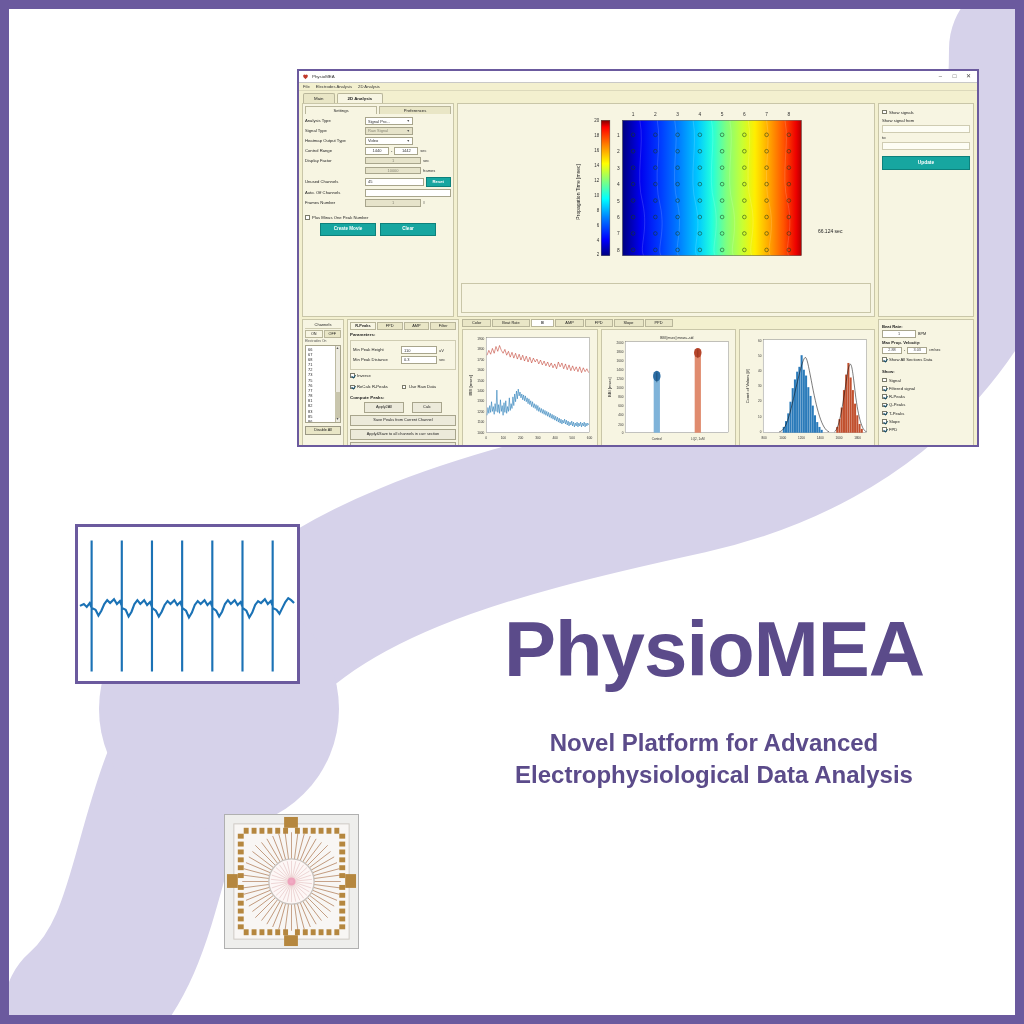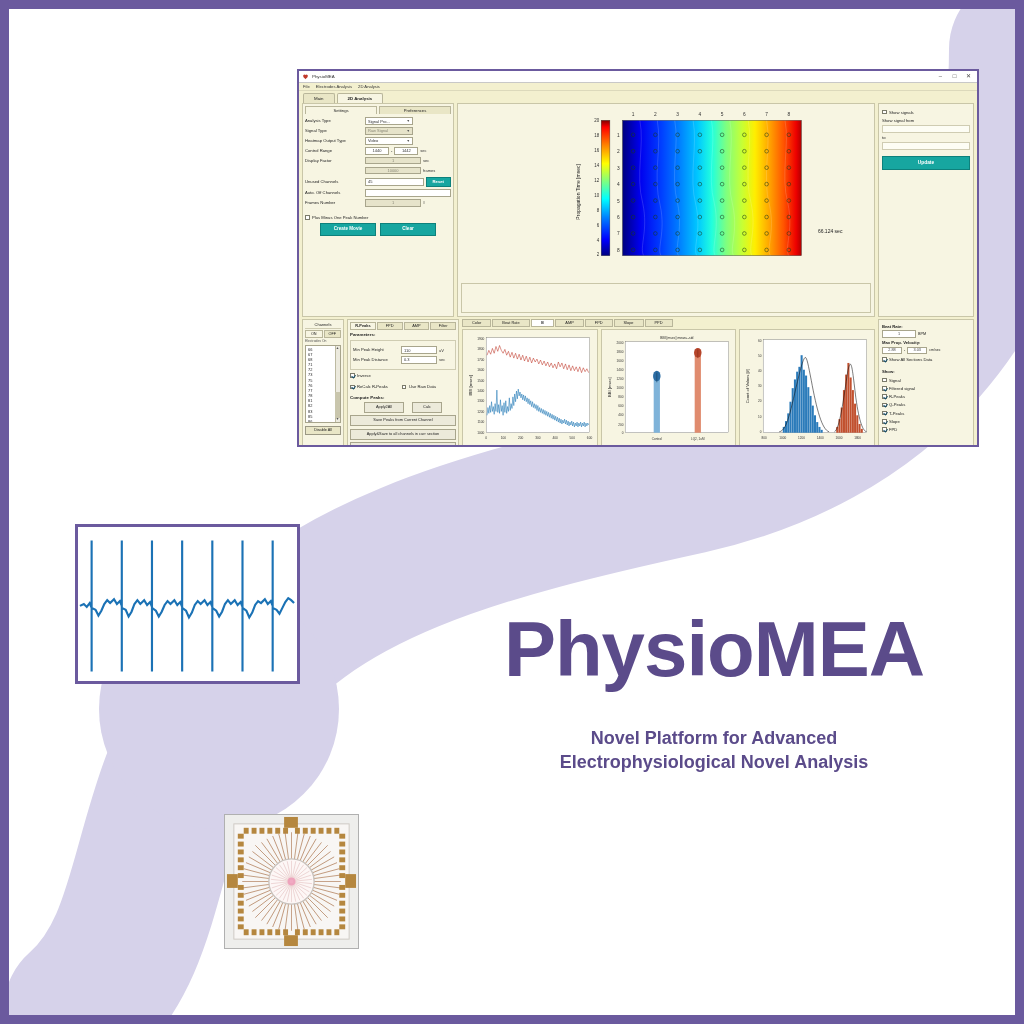--- a/index.html
+++ b/index.html
@@ -167,21 +167,21 @@
   
   #brand {
     position:absolute; left:420px; top:600px; width:570px; z-index:5;
     text-align:center;
   }
   #brand-title {
     font-size:78px; font-weight:bold; color:#5b4b8a; letter-spacing:-1px;
     line-height:1.05; margin:0;
   }
   #brand-sub {
-    font-size:18px; font-weight:bold; color:#5b4b8a; line-height:1.32;
+    font-size:24px; font-weight:bold; color:#5b4b8a; line-height:1.32;
     margin:36px 0 0;
   }
 </style>
 </head>
 <body>
 
 <div id="poster">
 
   <div id="swoosh-wrap">
     <svg width="1024" height="1024" viewBox="0 0 1024 1024">
@@ -1111,17 +1111,17 @@
         </g>
       </g>
       <circle cx="67.5" cy="67.5" r="4" fill="#ef9bb8" opacity="0.85"></circle>
     </svg>
   </div>
 
   <div id="brand">
     <div id="brand-title">PhysioMEA</div>
     <div id="brand-sub">
       <div>Novel Platform for Advanced</div>
-      <div>Electrophysiological Novel Analysis</div>
+      <div>Electrophysiological Data Analysis</div>
     </div>
   </div>
 
 </div>
 
 </body></html>

